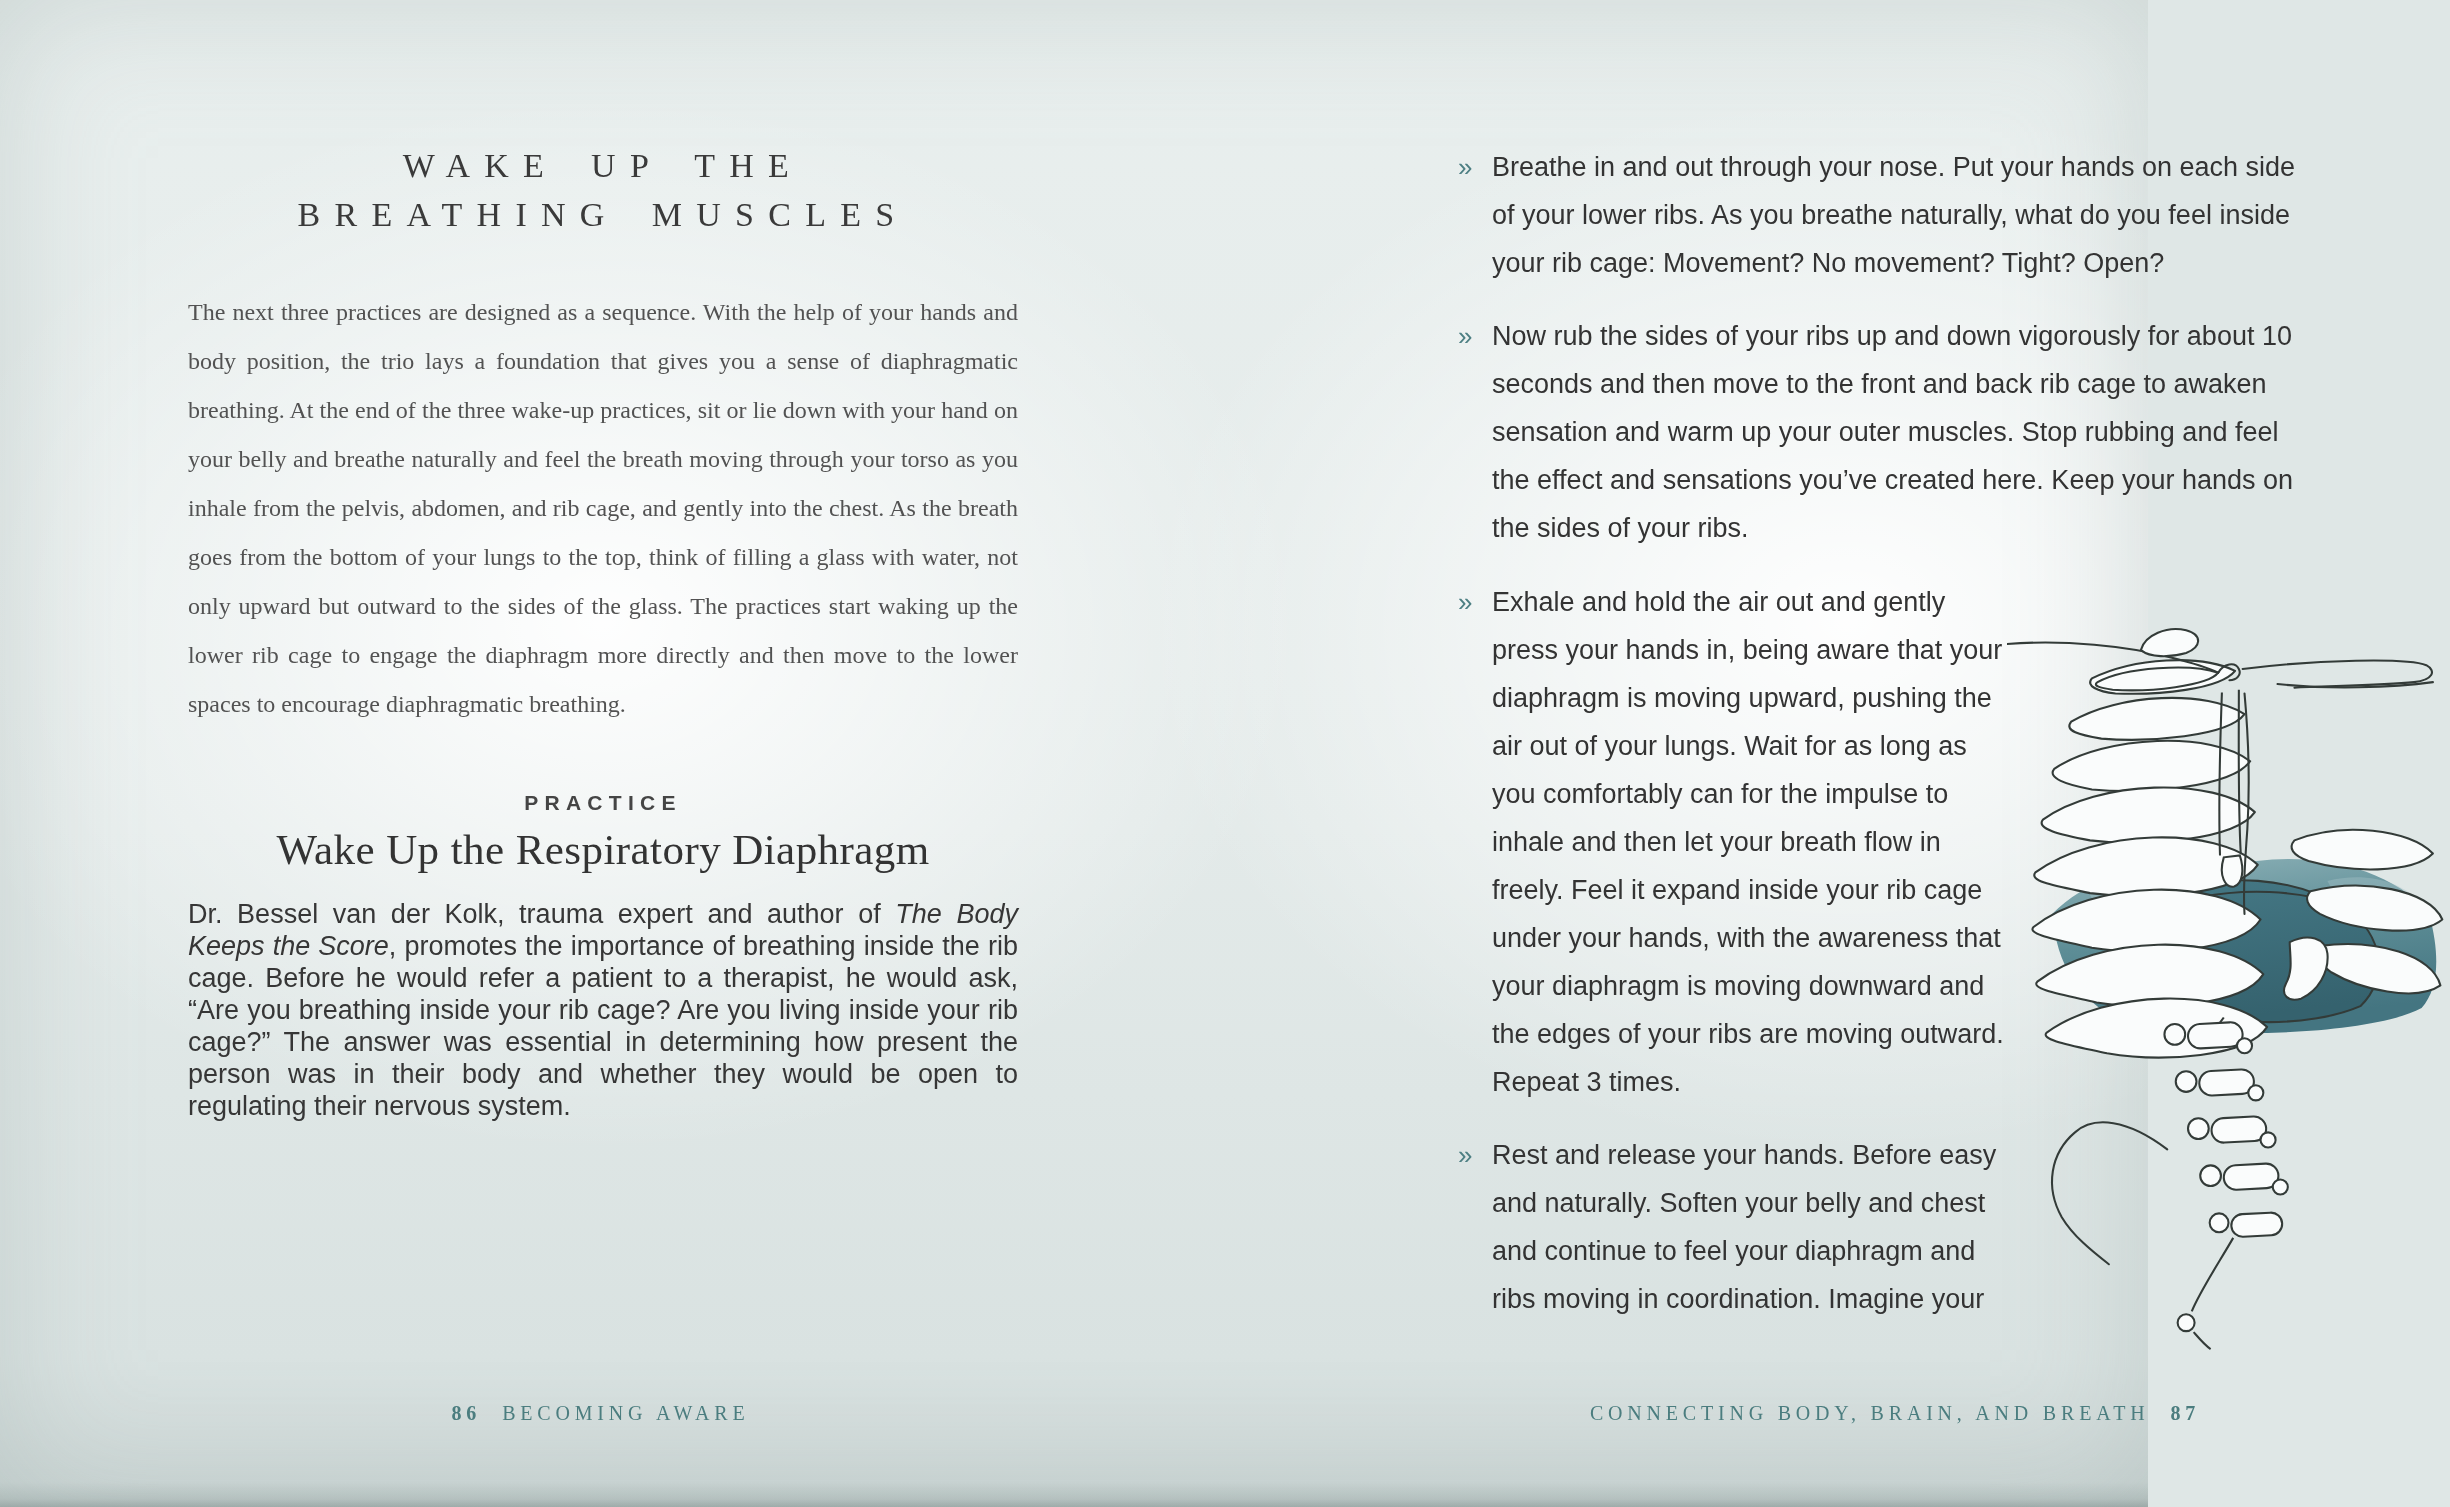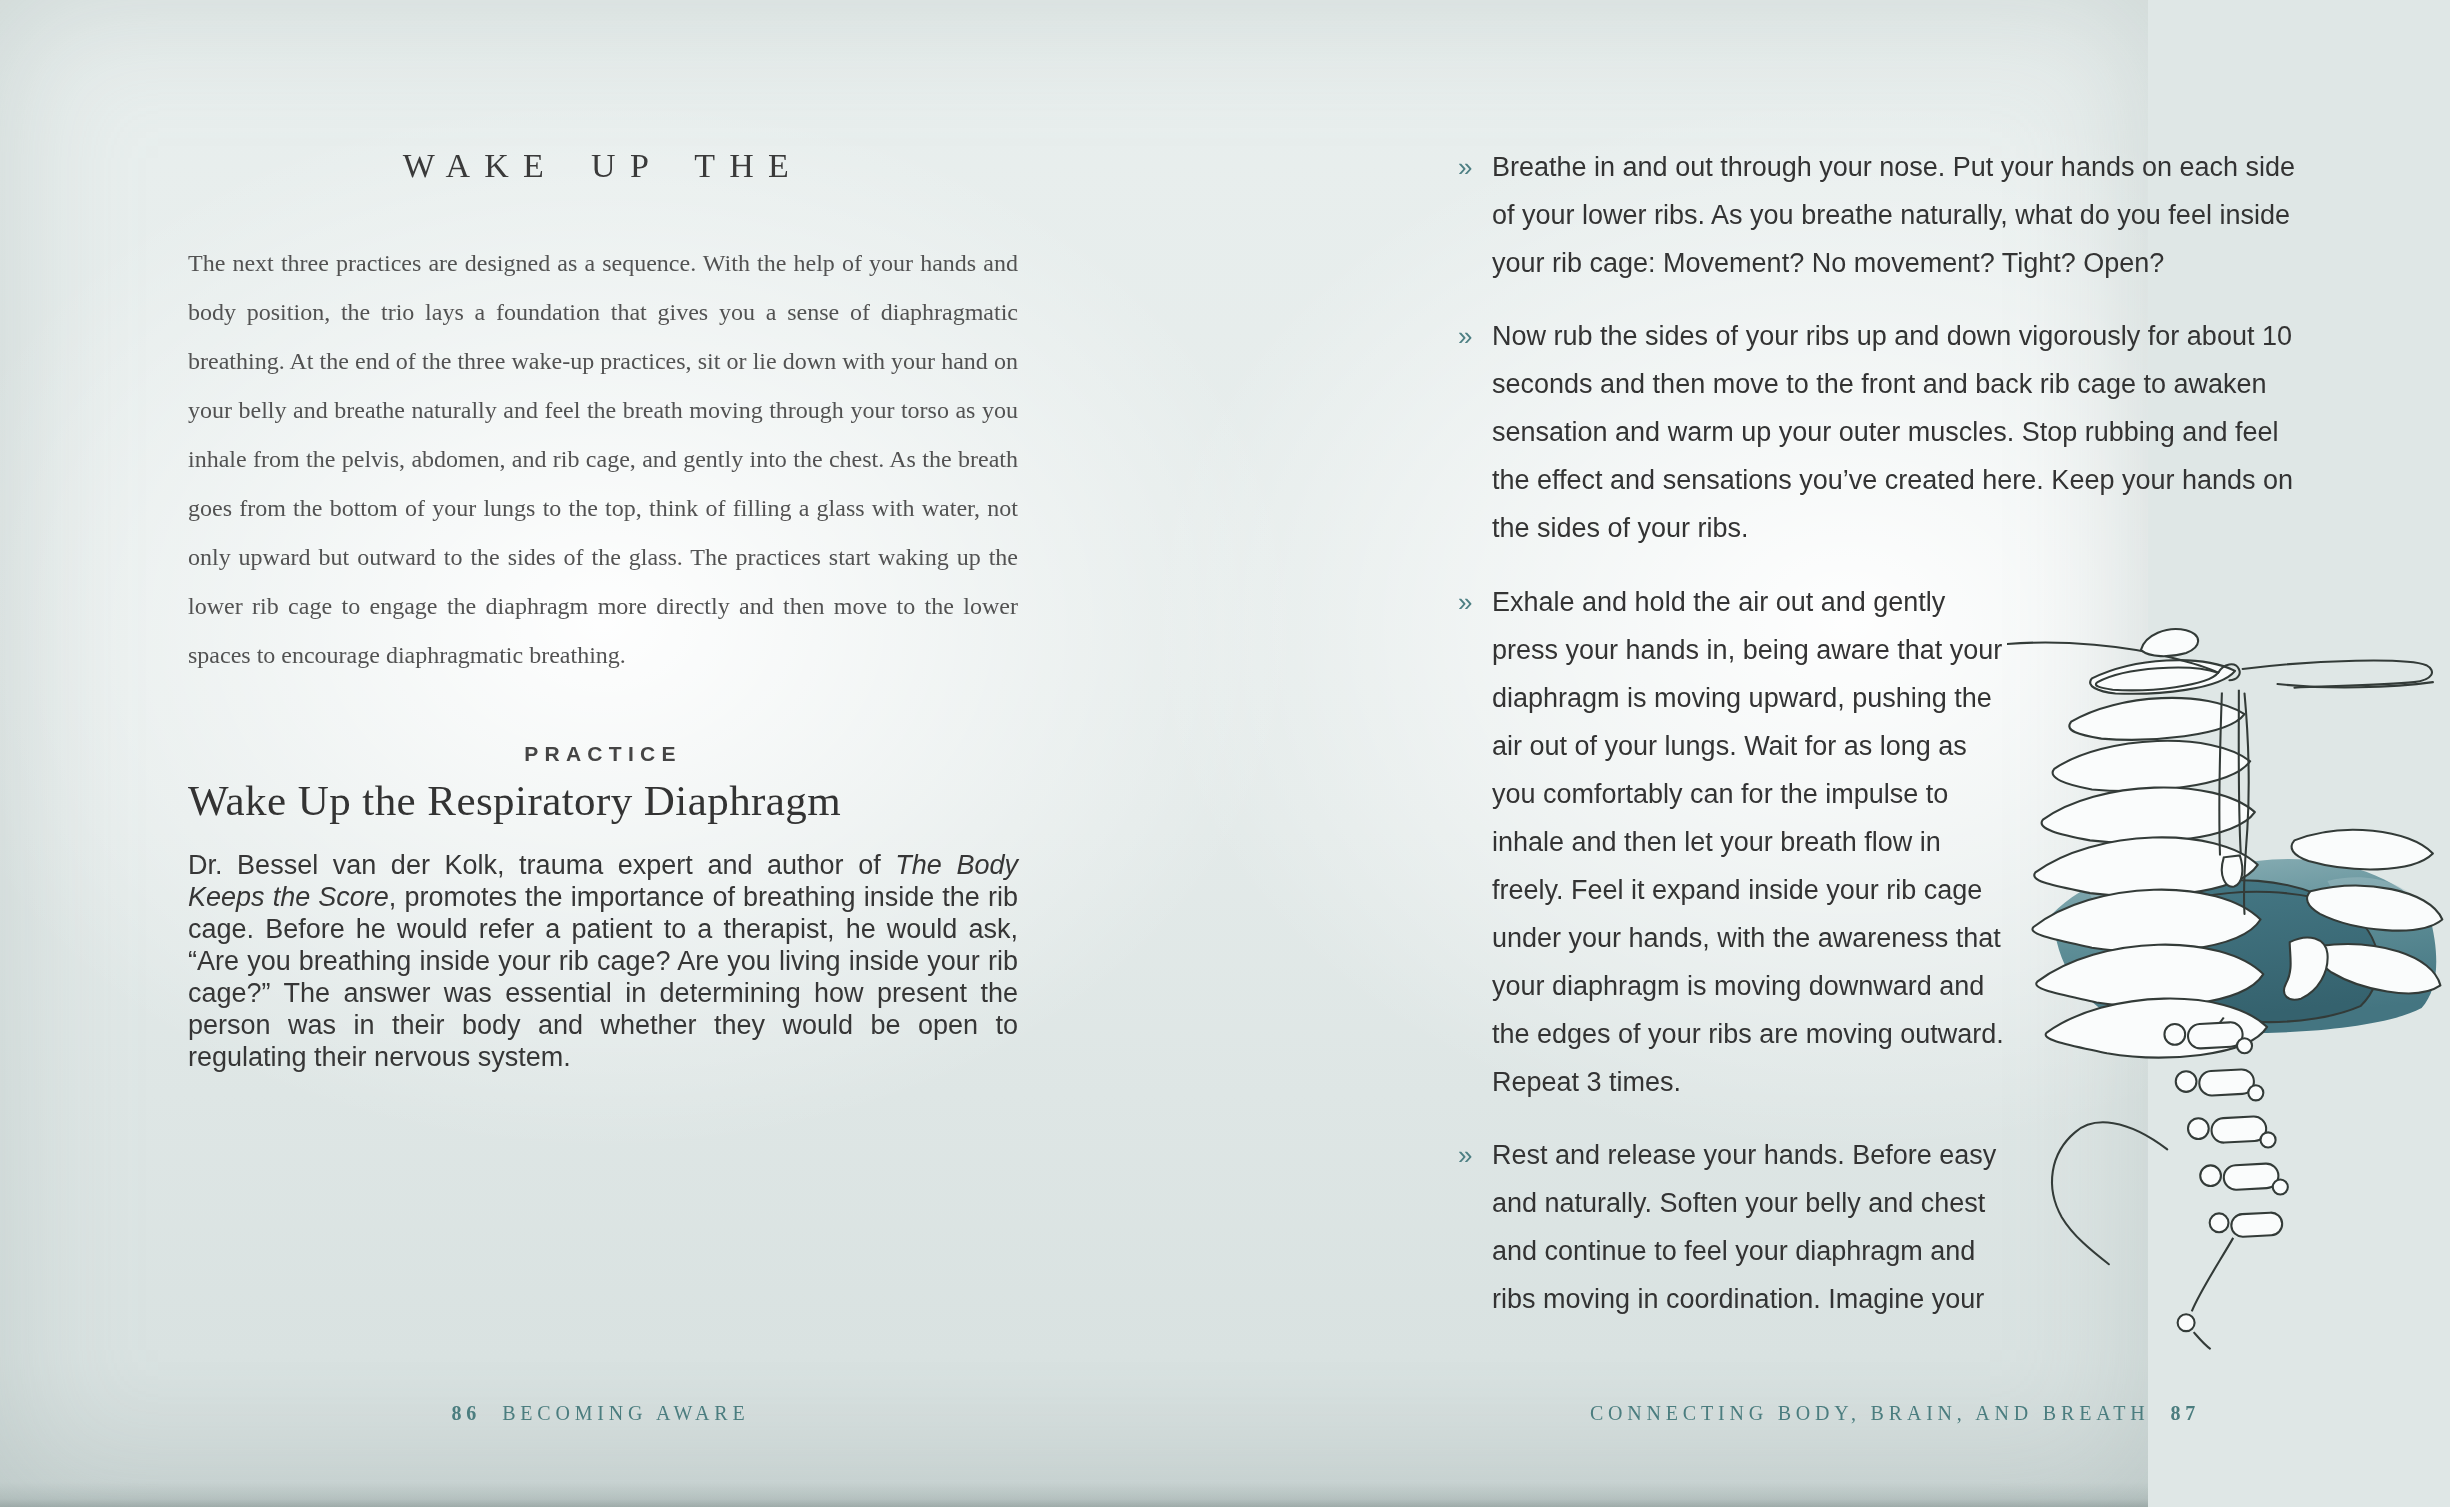--- a/index.html
+++ b/index.html
@@ -35,21 +35,21 @@
   p.intro{
     margin:49px 0 0 0;font-family:"Liberation Serif",serif;
     font-size:24px;line-height:49px;color:#525252;text-align:justify;
   }
   .practice-label{
     margin-top:62px;text-align:center;
     font-family:"Liberation Sans",sans-serif;font-weight:700;
     font-size:21px;letter-spacing:.3em;color:#454545;
   }
   h2.practice-title{
-    margin:7.5px 0 0 0;font-family:"Liberation Serif",serif;
+    margin:7.5px 0 0 0;text-align:center;font-family:"Liberation Serif",serif;
     font-weight:400;font-size:43px;line-height:53px;color:#333333;letter-spacing:.01em;
   }
   p.practice-intro{
     margin:22.6px 0 0 0;font-family:"Liberation Sans",sans-serif;font-weight:400;
     font-size:27px;line-height:32px;color:#363636;text-align:justify;
   }
   p.practice-intro em{font-style:italic;}
 
   .folio{
     position:absolute;bottom:83px;
@@ -81,20 +81,21 @@
   figure.illustration svg{display:block;width:443px;height:763px;}
 </style>
 </head>
 <body>
 
 <div class="spread">
 
   <section class="page left">
     <h1 class="section-title">
       <span>WAKE UP THE</span>
+      <span>BREATHING MUSCLES</span>
     </h1>
 
     <p class="intro">The next three practices are designed as a sequence. With the help of your hands and body position, the trio lays a foundation that gives you a sense of diaphragmatic breathing. At the end of the three wake-up practices, sit or lie down with your hand on your belly and breathe naturally and feel the breath moving through your torso as you inhale from the pelvis, abdomen, and rib cage, and gently into the chest. As the breath goes from the bottom of your lungs to the top, think of filling a glass with water, not only upward but outward to the sides of the glass. The practices start waking up the lower rib cage to engage the diaphragm more directly and then move to the lower spaces to encourage diaphragmatic breathing.</p>
 
     <div class="practice-label">PRACTICE</div>
     <h2 class="practice-title">Wake Up the Respiratory Diaphragm</h2>
 
     <p class="practice-intro"><span>Dr. Bessel van der Kolk, trauma expert and author of </span><em>The Body Keeps the Score</em><span>, promotes the importance of breathing inside the rib cage. Before he would refer a patient to a therapist, he would ask, “Are you breathing inside your rib cage? Are you living inside your rib cage?” The answer was essential in determining how present the person was in their body and whether they would be open to regulating their nervous system.</span></p>
 
     <footer class="folio">

